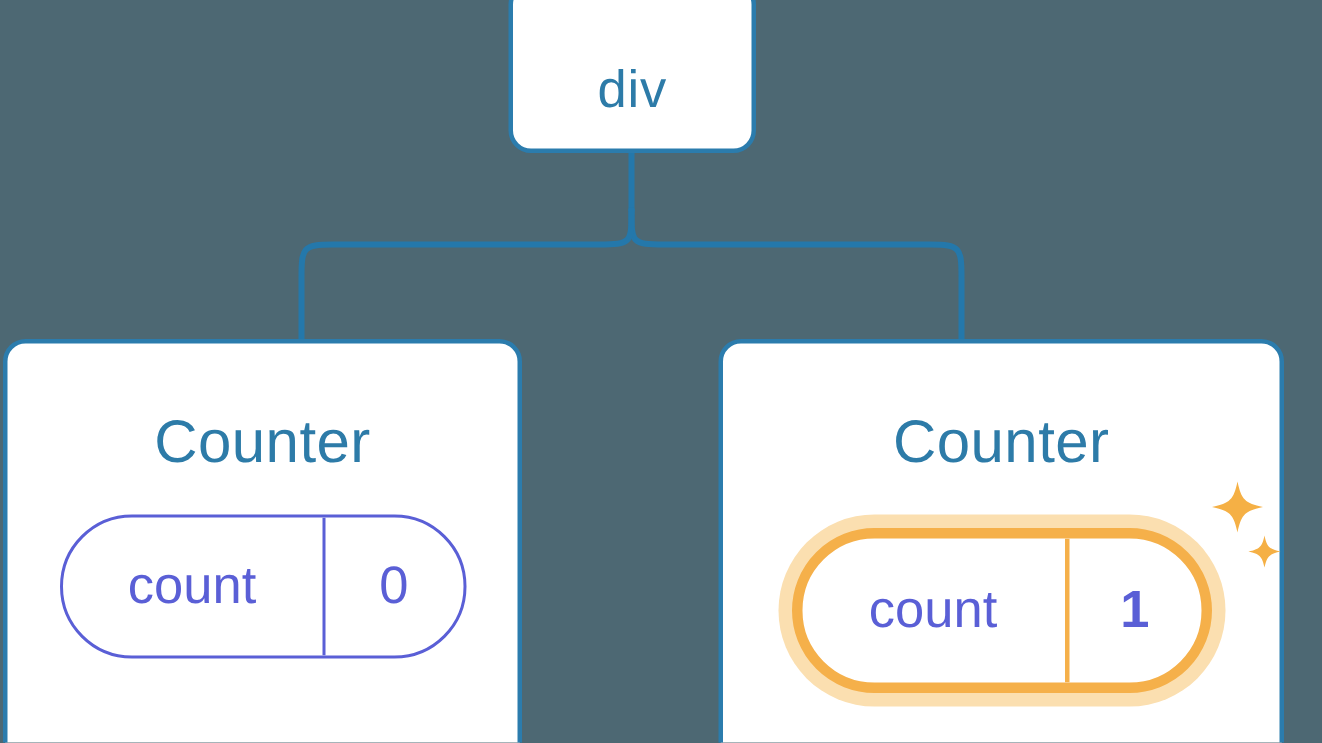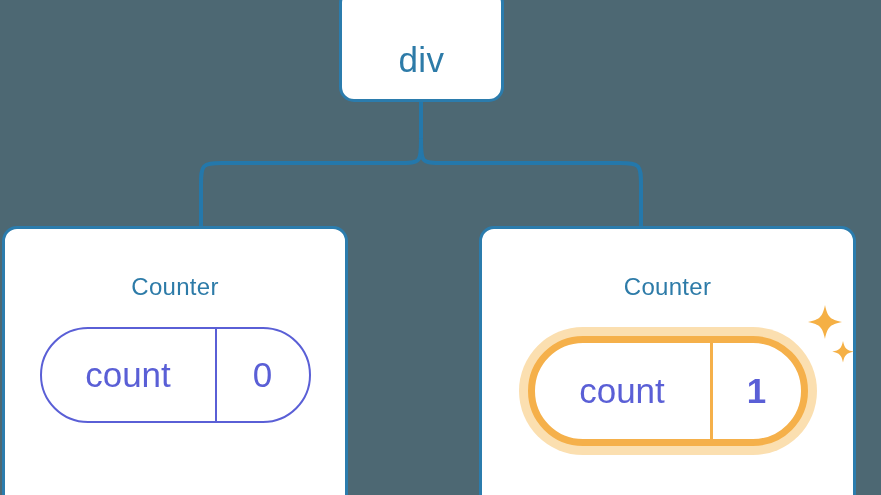--- a/index.html
+++ b/index.html
@@ -64,21 +64,21 @@
     height: 290px;
     display: flex;
     flex-direction: column;
     align-items: center;
     padding-top: 46px;
   }
   #node-counter-left  { left: 2px;   width: 346px; }
   #node-counter-right { left: 479px; width: 377px; }
 
   .counter-title {
-    font-size: 24px;
+    font-size: 40px;
     color: #2d7ba8;
     line-height: 1;
     letter-spacing: 0.3px;
     margin-bottom: 28px;
   }
 
   
   .pill-wrap {
     position: relative;
     text-align: right;

